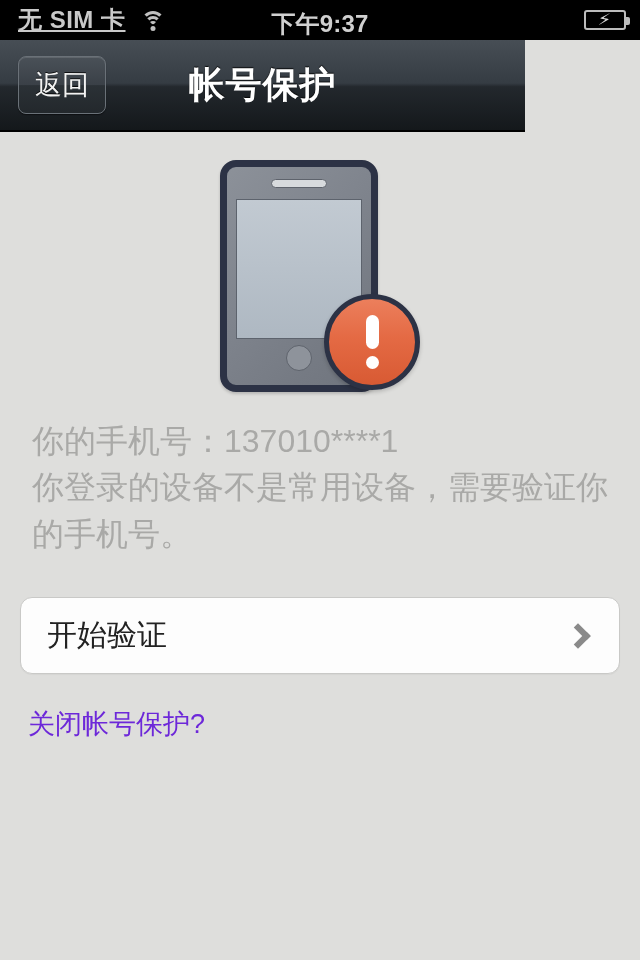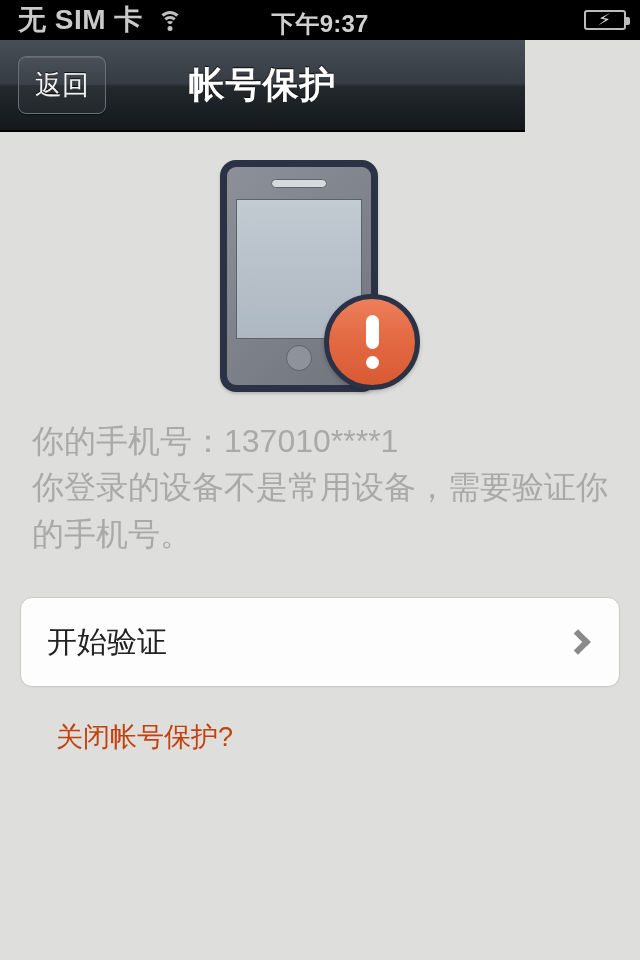--- a/index.html
+++ b/index.html
@@ -16,23 +16,23 @@
     width:640px; height:40px;
     background:#000;
     display:flex; align-items:center;
     color:#b8b8b8;
   }
   .sb-left{
     display:flex; align-items:center; gap:10px;
     padding-left:18px; height:100%;
   }
   .carrier{
-    font-size:28px; font-weight:bold; color:#c9c9c9;
+    font-size:24px; font-weight:bold; color:#c9c9c9;
     letter-spacing:0.5px; line-height:1;
-    display:flex; align-items:center; gap:6px;
+    display:flex; align-items:center; gap:6px;text-decoration:underline;
   }
   .wifi-icon{
     display:inline-block; width:26px; height:22px;
     position:relative; margin-left:4px; margin-top:2px;
   }
   .wifi-icon i{
     position:absolute; display:block;
     border:3px solid #c0c0c0;
     border-bottom-color:transparent;
     border-left-color:transparent;
@@ -152,41 +152,41 @@
   .bang-dot{ width:13px; height:13px; border-radius:50%; background:#fff; }
 
   .info-text{
     padding:0 32px; margin-top:8px;
     color:#a9a9a7; font-size:32px; line-height:1.45;
   }
   .info-text .line{ display:block; }
 
   .action-cell{
     margin:40px 20px 0 20px;
-    height:90px;
+    height:77px;
     background:#fdfdfd;
     border:1px solid #c9c9c7;
     border-radius:12px;
     display:flex; align-items:center; justify-content:space-between;
     padding:0 26px;
     box-shadow:0 1px 1px rgba(0,0,0,0.04);
     cursor:pointer;
   }
   .action-label{ font-size:30px; color:#222; }
   .chevron{
     width:18px; height:18px;
     border-top:6px solid #8a8a8a;
     border-right:6px solid #8a8a8a;
     transform:rotate(45deg);
     margin-right:6px;
   }
 
   .link-row{ margin:32px 0 0 28px; }
   .link-text{
-    font-size:27px; color:#c2410c; cursor:pointer;margin-left:28px;
+    font-size:27px; color:#6d28d9; cursor:pointer;
   }
 </style>
 </head>
 <body>
 
 <div class="status-bar">
   <div class="sb-left">
     <span class="carrier">无 SIM 卡</span>
     <span class="wifi-icon">
       <i class="a1"></i>

